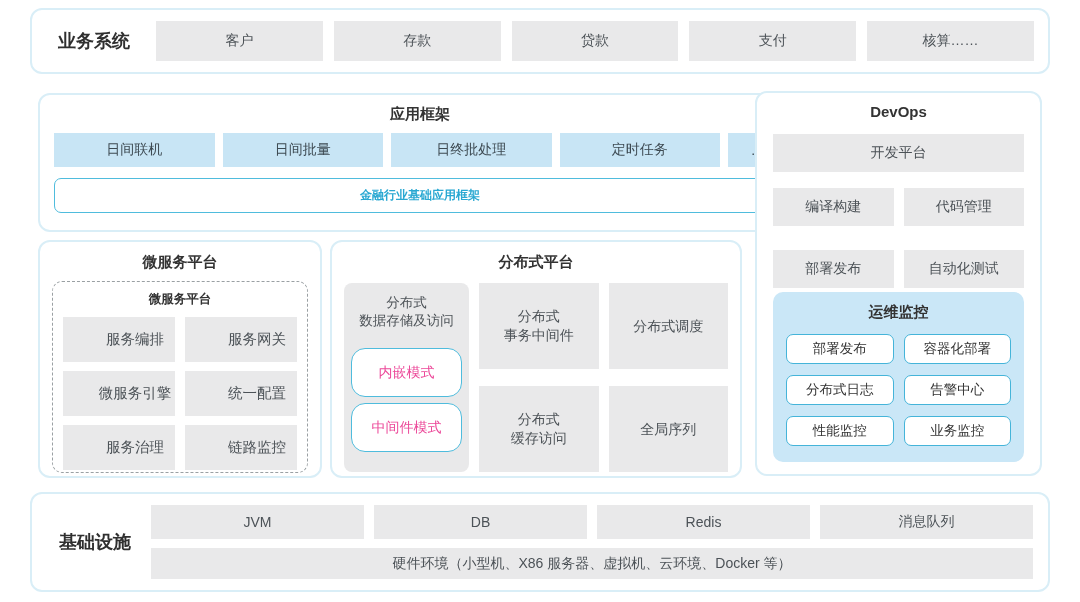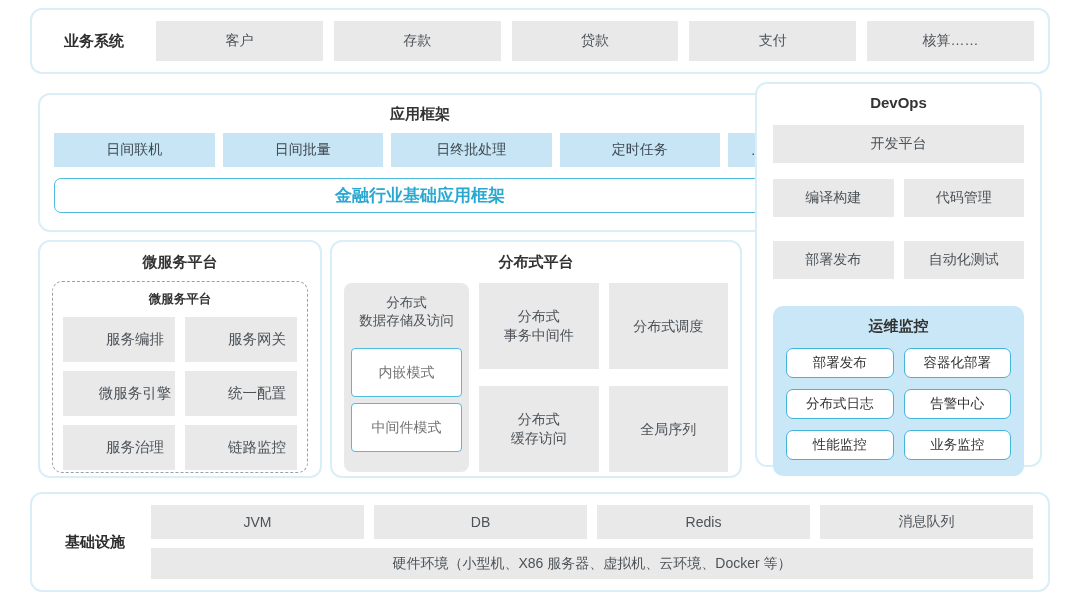--- a/index.html
+++ b/index.html
@@ -8,21 +8,21 @@
     font-family:"Liberation Sans","DejaVu Sans",sans-serif;color:#444;
   }
   .container{
     position:absolute;background:#fff;border:2px solid #d9eef7;border-radius:12px;
     box-sizing:border-box;
   }
   .panel-title{
     text-align:center;font-weight:700;color:#333;font-size:15px;line-height:18px;
   }
   .side-label{
-    font-weight:700;color:#2f2f2f;font-size:15px;text-align:center;flex:0 0 96px;
+    font-weight:700;color:#2f2f2f;font-size:18px;text-align:center;flex:0 0 96px;
   }
   .box{
     display:flex;align-items:center;justify-content:center;border-radius:0;
     color:#4c5257;font-size:14px;box-sizing:border-box;text-align:center;
   }
   .gray{background:#e9e9ea;}
   .blue{background:#c8e5f5;color:#3d4a52;}
 
   
   .biz{left:30px;top:8px;width:1020px;height:66px;display:flex;align-items:center;padding:0 14px;}
@@ -30,32 +30,32 @@
   .biz-items .box{flex:1;height:40px;}
 
   
   .appfw{left:38px;top:93px;width:764px;height:139px;padding:10px 14px 0;}
   .appfw .panel-title{margin-bottom:10px;}
   .appfw-row{display:flex;gap:8px;}
   .appfw-row .box{flex:1;height:34px;}
   .appfw-row .box.small{flex:0 0 58px;}
   .base-box{
     margin-top:11px;height:35px;display:flex;align-items:center;justify-content:center;
-    border:1.5px solid #4fbcdd;border-radius:7px;color:#29a8d2;font-weight:700;font-size:17px;
+    border:1.5px solid #4fbcdd;border-radius:7px;color:#29a8d2;font-weight:700;font-size:12px;
     box-sizing:border-box;background:#fff;
   }
 
   
-  .devops{left:755px;top:82px;width:287px;height:385px;padding:10px 16px 0;}
+  .devops{left:755px;top:91px;width:287px;height:385px;padding:10px 16px 0;}
   .devops .panel-title{margin-bottom:13px;}
   .devops .wide{height:38px;}
   .grid2{display:grid;grid-template-columns:1fr 1fr;gap:24px 10px;margin-top:16px;}
   .grid2 .box{height:38px;}
   .monitor{
-    margin-top:27px;background:#cae7f7;border-radius:10px;height:170px;
+    margin-top:4px;background:#cae7f7;border-radius:10px;height:170px;
     padding:11px 13px 0;box-sizing:border-box;
   }
   .m-grid{display:grid;grid-template-columns:1fr 1fr;gap:11px 10px;margin-top:11px;}
   .m-box{
     background:#fff;border:1.5px solid #44b4d9;border-radius:7px;height:30px;
     display:flex;align-items:center;justify-content:center;font-size:13.5px;color:#333;
     box-sizing:border-box;
   }
 
   
@@ -75,22 +75,22 @@
   .dist-body{display:flex;gap:10px;flex:1;}
   .storage{
     flex:0 0 125px;background:#e9e9ea;border-radius:8px;padding:11px 7px 8px;
     display:flex;flex-direction:column;box-sizing:border-box;
   }
   .storage-label{
     text-align:center;white-space:pre-line;font-size:13.5px;line-height:1.35;color:#4c5257;
     margin-bottom:12px;
   }
   .mode-box{
-    background:#fff;border:1.5px solid #4fbcdd;border-radius:4px;height:49px;
-    display:flex;align-items:center;justify-content:center;font-size:14px;color:#737373;
+    background:#fff;border:1.5px solid #4fbcdd;border-radius:14px;height:49px;
+    display:flex;align-items:center;justify-content:center;font-size:14px;color:#ec4899;
     box-sizing:border-box;margin-top:6px;
   }
   .mode-box:first-of-type{margin-top:0;}
   .dist-grid{flex:1;display:grid;grid-template-columns:1fr 1fr;grid-template-rows:1fr 1fr;gap:17px 10px;}
   .dist-grid .box{white-space:pre-line;line-height:1.35;}
 
   
   .infra{left:30px;top:492px;width:1020px;height:100px;display:flex;align-items:center;padding:0 15px;}
   .infra-col{flex:1;margin-left:8px;}
   .infra-row{display:flex;gap:10px;}

